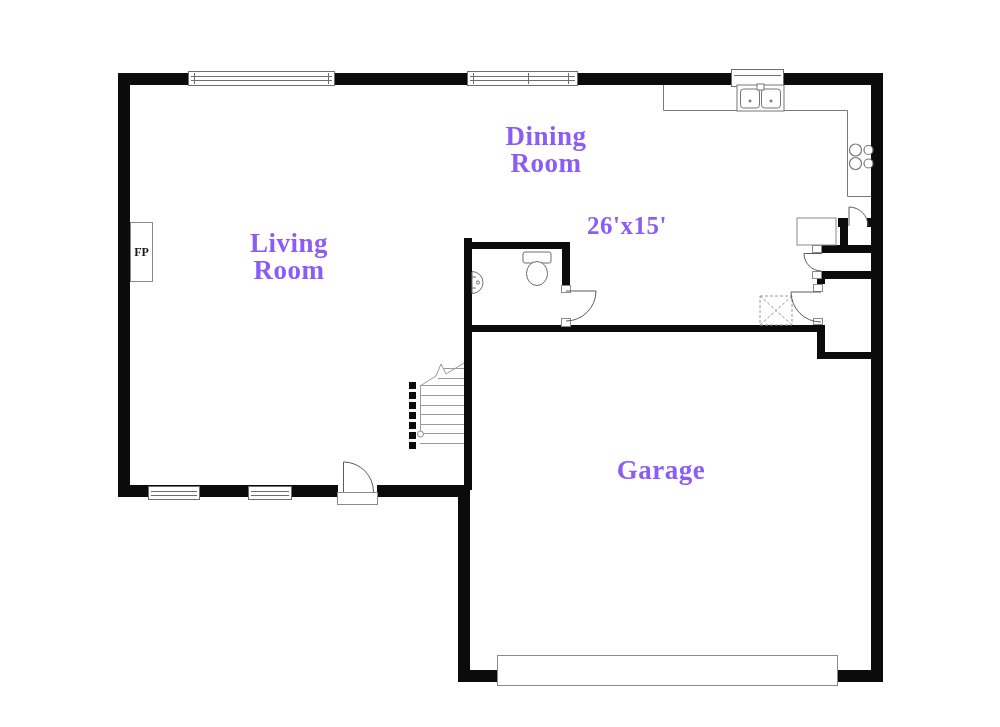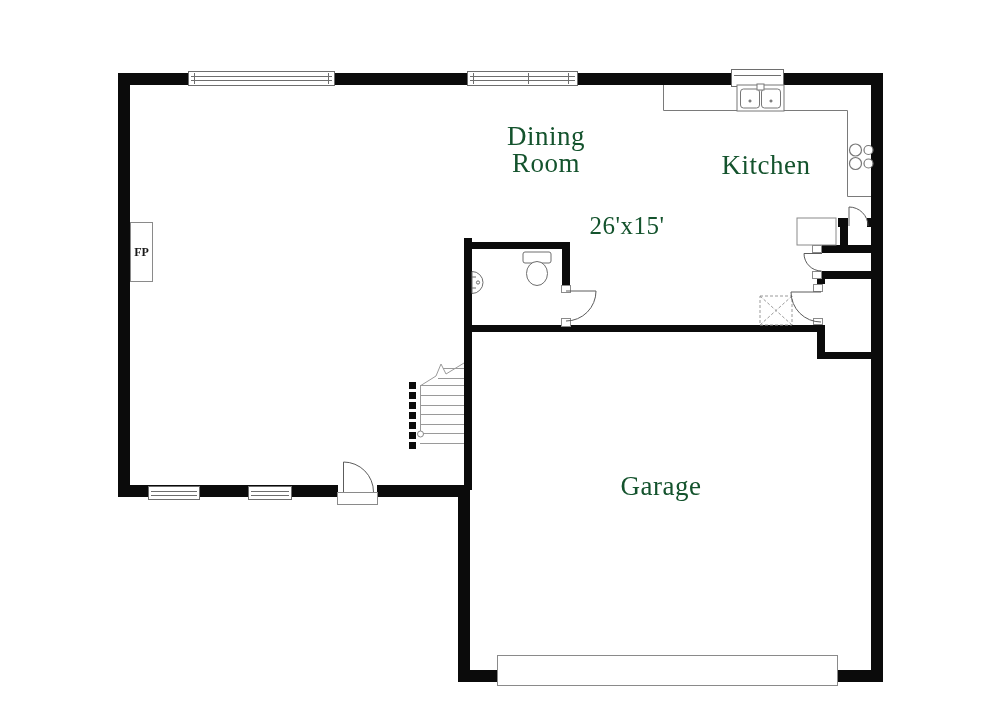--- a/index.html
+++ b/index.html
@@ -4,21 +4,21 @@
 <style>
   html,body{margin:0;padding:0;background:#ffffff;}
   #plan{position:relative;width:1000px;height:727px;background:#ffffff;overflow:hidden;
         font-family:"Liberation Serif","DejaVu Serif",serif;}
   .wall{position:absolute;background:#0b0b0b;}
   .jamb{position:absolute;background:#ffffff;border:1px solid #8a8a8a;box-sizing:border-box;}
   .window{position:absolute;background:#ffffff;border:1px solid #6e6e6e;box-sizing:border-box;}
   .window .wline{position:absolute;left:2px;right:2px;height:1px;background:#6e6e6e;}
   .window .wdiv{position:absolute;top:1px;bottom:1px;width:1px;background:#6e6e6e;}
   .whiterect{position:absolute;background:#ffffff;border:1px solid #8a8a8a;box-sizing:border-box;}
-  .label{position:absolute;font-weight:normal;color:#14532d;text-align:center;line-height:27px;}
+  .label{position:absolute;font-weight:bold;color:#8b5cf6;text-align:center;line-height:27px;}
   .room-name{font-size:27px;letter-spacing:0.5px;}
   .room-dims{font-size:25px;letter-spacing:0.5px;}
   .fp-box{position:absolute;left:130px;top:222px;width:23px;height:60px;background:#fff;
           border:1px solid #8a8a8a;box-sizing:border-box;display:flex;align-items:center;justify-content:center;}
   .fp-label{font-size:12px;font-weight:bold;color:#191919;}
   svg.overlay{position:absolute;left:0;top:0;}
 </style>
 </head>
 <body>
 
@@ -141,21 +141,21 @@
 
     <g stroke="#5c5c5c" stroke-width="1" fill="none">
       <path d="M 343.5 462 V 492 M 343.5 462 A 30 30 0 0 1 373.5 492"></path>
       <path d="M 566 291 H 596 M 596 291 A 30 30 0 0 1 566 321"></path>
       <path d="M 849 207 V 226 M 849 207 A 19 19 0 0 1 868 226"></path>
       <path d="M 822 253.5 H 804 M 804 253.5 A 17.5 17.5 0 0 0 821.5 271"></path>
       <path d="M 821 292 H 791 M 791 292 A 30 30 0 0 0 821 322"></path>
     </g>
   </svg>
 
+  <div class="label room-name" style="left:229px;top:230px;width:120px;">Living Room</div>
 
   <div class="label room-name" style="left:486px;top:123px;width:120px;">Dining Room</div>
   <div class="label room-dims" style="left:552px;top:212px;width:150px;">26'x15'</div>
 
-  <div class="label room-name" style="left:686px;top:152px;width:160px;">Kitchen</div>
 
-  <div class="label room-name" style="left:576px;top:457px;width:170px;margin-top:16px;">Garage</div>
+  <div class="label room-name" style="left:576px;top:457px;width:170px;">Garage</div>
 
 </div>
 
 </body></html>

